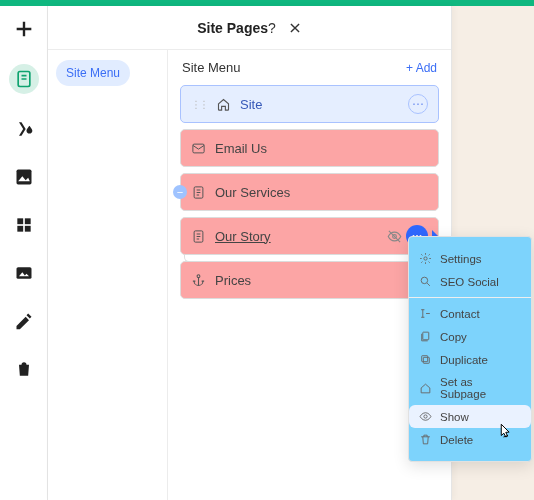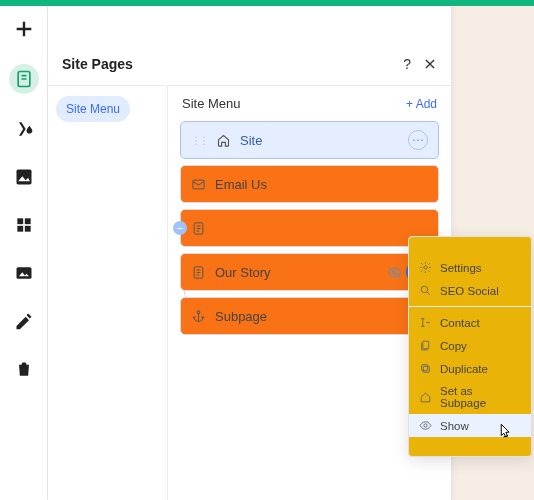--- a/index.html
+++ b/index.html
@@ -16,80 +16,80 @@
   .tool.active { background: #d6f0e6; border-radius: 50%; width: 30px; height: 30px; }
   .tool.active svg { color: #0fa36f; }
 
   .panel {
     position: absolute; left: 48px; top: 6px; width: 404px; bottom: 0;
     background: #fff; border-right: 1px solid #e5e5e5;
     display: flex; flex-direction: column;
     box-shadow: 2px 0 6px rgba(0,0,0,0.04);
   }
   .panel-header {
-    height: 44px; display: flex; align-items: center; justify-content: space-between;
-    padding: 0 14px; border-bottom: 1px solid #ececec; margin-top: 36px;
+    height: 44px; display: flex; align-items: center; justify-content: center;
+    padding: 0 14px; border-bottom: 1px solid #ececec;
   }
   .panel-title { font-size: 14px; font-weight: 700; color: #222; }
   .panel-header .right { display: flex; gap: 12px; align-items: center; color: #333; }
   .panel-header .right span { font-size: 14px; display:flex; align-items:center; }
   .panel-body { flex: 1; display: flex; }
   .sidepanel { width: 120px; border-right: 1px solid #ececec; padding: 10px 8px; }
   .pill {
     background: #e1ecff; color: #3b6ef5; font-size: 12px; padding: 6px 10px;
     border-radius: 14px; display: inline-block;
   }
   .mainpanel { flex: 1; padding: 10px 12px; position: relative; }
   .main-header { display: flex; justify-content: space-between; align-items: center; margin-bottom: 10px; padding: 0 2px; }
   .main-header h3 { font-size: 13px; font-weight: 400; color: #333; }
   .add-link { color: #3b6ef5; font-size: 12px; font-weight: 500; margin-left: 34px; }
 
   .item {
     height: 38px; border: 1px solid #dcdcdc; border-radius: 5px;
     display: flex; align-items: center; padding: 0 10px; gap: 9px;
     font-size: 13px; color: #444; position: relative; margin-bottom: 6px;
-    background: #f97316;
+    background: #fca5a5;
   }
   .item .grip { color: #bbb; font-size: 10px; letter-spacing: -2px; }
   .item.selected { background: #e5eeff; border-color: #a9c2ff; color: #3658b8; }
   .item.selected svg { color: #3658b8; }
   .item svg.icon { width: 15px; height: 15px; color: #555; flex-shrink: 0; }
   .item .label { flex: 1; }
   .more-circle {
     width: 20px; height: 20px; border-radius: 50%; border: 1px solid #a9c2ff;
     display: flex; align-items: center; justify-content: center; color: #6b8cf0; font-size: 12px;
     background: #e5eeff;
   }
   .indent { margin-left: 26px; }
   .indent-line { position: absolute; left: 16px; top: 168px; width: 10px; height: 44px; border-left: 1px solid #ddd; border-bottom: 1px solid #ddd; border-bottom-left-radius: 5px; }
   .collapse-dot {
     position: absolute; left: -8px; top: 50%; transform: translateY(-50%);
     width: 14px; height: 14px; border-radius: 50%; background: #9fc3ff;
     display: flex; align-items: center; justify-content: center; color: #fff; font-size: 11px; line-height: 1;
   }
-  .item.hovered { position: relative; }
+  .item.hovered { position: relative; text-decoration: underline; }
   .hover-icons { display: flex; align-items: center; gap: 4px; }
   .eye { color: #888; }
   .blue-more {
     width: 22px; height: 22px; border-radius: 50%; background: #2f68ff;
     display: flex; align-items: center; justify-content: center; color: #fff;
   }
   .blue-more::after { content: ""; position: absolute; right: -6px; top: 50%; transform: translateY(-50%); border: 6px solid transparent; border-left-color: #2f68ff; }
 
   .context-menu {
     position: absolute; left: 408px; top: 236px; width: 124px;
-    background: #eab308; border: 1px solid #e1e1e1; border-radius: 4px;
-    box-shadow: 0 4px 16px rgba(0,0,0,0.12); padding: 19px 0; z-index: 50;
+    background: #7dd3fc; border: 1px solid #e1e1e1; border-radius: 4px;
+    box-shadow: 0 4px 16px rgba(0,0,0,0.12); padding: 10px 0; z-index: 50;
   }
   .context-menu .mi {
     display: flex; align-items: center; gap: 8px; padding: 5px 10px;
     font-size: 11.5px; color: #444; cursor: pointer;
   }
   .context-menu .mi svg { width: 13px; height: 13px; color: #666; flex-shrink: 0; }
-  .context-menu .mi.highlight { background: #eaf2ff; }
+  .context-menu .mi.highlight { background: #eaf2ff; border-radius: 6px; }
   .context-menu .sep { height: 1px; background: #eee; margin: 4px 0; }
 
   .cursor { position: absolute; left: 496px; top: 422px; z-index: 60; }
   .cursor svg { width: 18px; height: 18px; }
 </style>
 </head>
 <body>
 
 <div class="topbar"></div>
 
@@ -180,20 +180,21 @@
           </svg>
         <span class="label">Email Us</span>
       </div>
 
       <div class="item" style="position:relative;">
         <span class="collapse-dot">−</span>
         <svg class="icon" viewBox="0 0 24 24" fill="none" stroke="currentColor" stroke-width="1.6">
             <rect x="5" y="3" width="14" height="18" rx="2"></rect>
             <path d="M9 8h6M9 12h6M9 16h4"></path>
           </svg>
+        <span class="label">Our Services</span>
       </div>
 
       <div class="indent-line"></div>
 
 
       <div class="item hovered">
         <svg class="icon" viewBox="0 0 24 24" fill="none" stroke="currentColor" stroke-width="1.6">
             <rect x="5" y="3" width="14" height="18" rx="2"></rect>
             <path d="M9 8h6M9 12h6M9 16h4"></path>
           </svg>
@@ -212,21 +213,21 @@
               </svg>
           </span>
         </div>
       </div>
 
       <div class="item">
         <svg class="icon" viewBox="0 0 24 24" fill="none" stroke="currentColor" stroke-width="1.7">
             <circle cx="12" cy="5" r="2.2"></circle>
             <path d="M12 7v13M5 13a7 7 0 0014 0M3 13h4M17 13h4"></path>
           </svg>
-        <span class="label">Subpage</span>
+        <span class="label">Prices</span>
       </div>
 
     </div>
   </div>
 </div>
 
 <div class="context-menu">
   <div class="mi">
     <svg viewBox="0 0 24 24" fill="none" stroke="currentColor" stroke-width="1.7">
         <circle cx="12" cy="12" r="3"></circle>
@@ -267,20 +268,26 @@
         <path d="M4 11l8-7 8 7v9H4z"></path>
       </svg>
     <span>Set as Subpage</span>
   </div>
   <div class="mi highlight">
     <svg viewBox="0 0 24 24" fill="none" stroke="currentColor" stroke-width="1.7">
         <path d="M2 12s3.5-7 10-7 10 7 10 7-3.5 7-10 7S2 12 2 12z"></path>
         <circle cx="12" cy="12" r="3"></circle>
       </svg>
     <span>Show</span>
+  </div>
+  <div class="mi">
+    <svg viewBox="0 0 24 24" fill="none" stroke="currentColor" stroke-width="1.7">
+        <path d="M4 7h16M9 7V4h6v3M7 7l1 13h8l1-13"></path>
+      </svg>
+    <span>Delete</span>
   </div>
 </div>
 
 <div class="cursor">
   <svg viewBox="0 0 24 24" fill="#fff" stroke="#000" stroke-width="1.3">
       <path d="M7 3l0 15 3.5-3 2.5 5 2.5-1.2-2.5-5 4.5-.3z"></path>
       <path d="M10 20l6-2" fill="none"></path>
     </svg>
 </div>
 

